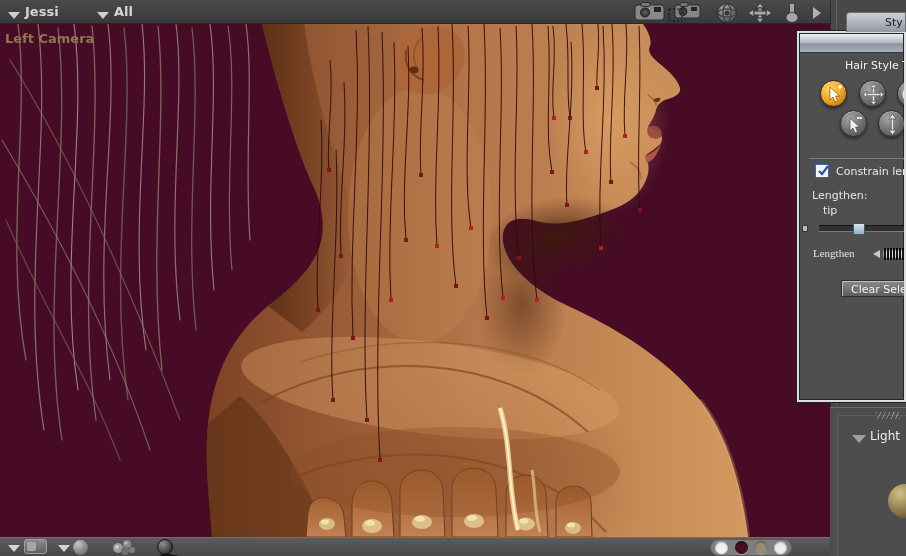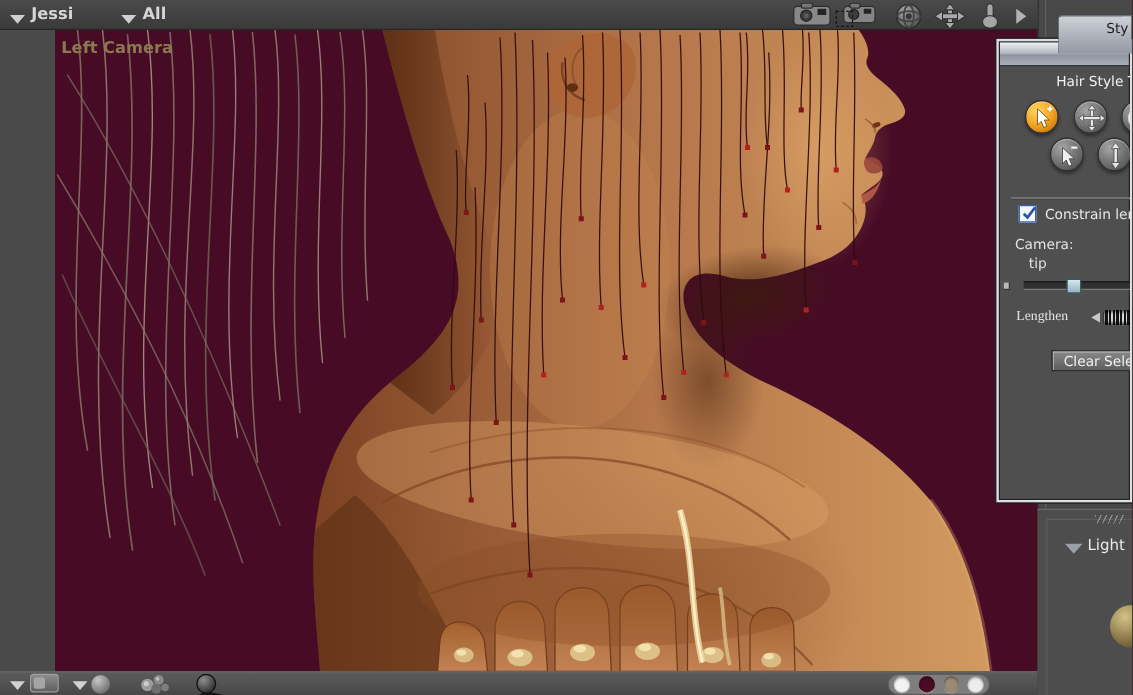--- a/index.html
+++ b/index.html
@@ -11,41 +11,41 @@
     background:linear-gradient(#4a4a4a,#3a3a3a);border-bottom:1px solid #262626;z-index:4;}
   .tri-down{width:0;height:0;border-left:6px solid transparent;border-right:6px solid transparent;
     border-top:7px solid #cdd0d2;display:inline-block;}
   .dd{position:absolute;top:8px;display:flex;align-items:center;gap:5px;cursor:default;}
   .dd .lbl{font-size:13px;color:#d6d6d6;position:relative;top:-4px;font-weight:bold;}
   .tb-icon{position:absolute;top:2px;}
   .chev-right{position:absolute;width:0;height:0;border-top:6px solid transparent;
     border-bottom:6px solid transparent;border-left:8px solid #b2b2b2;top:7px;left:813px;}
 
   
-  .viewport{position:absolute;left:0;top:24px;width:830px;height:513px;background:#470b26;z-index:1;margin-left:44px;}
+  .viewport{position:absolute;left:0;top:24px;width:830px;height:513px;background:#470b26;z-index:1;}
   .cam-label{position:absolute;left:5px;top:7px;font-size:13px;font-weight:bold;color:#8a7950;z-index:2;}
 
   
   .bottombar{position:absolute;left:0;top:537px;width:830px;height:19px;
     background:linear-gradient(#5c5c5c,#474747);border-top:1px solid #6e6e6e;z-index:4;}
   .bb-tri{position:absolute;top:7px;width:0;height:0;border-left:6px solid transparent;
     border-right:6px solid transparent;border-top:7px solid #d2d2d2;}
   .doc-style{position:absolute;left:24px;top:1px;width:23px;height:15px;border:1px solid #9f9f9f;
     border-radius:3px;background:linear-gradient(#8c8c8c,#606060);}
   .doc-style::after{content:"";position:absolute;left:2px;top:2px;width:9px;height:9px;background:#a5a5a5;border-radius:2px;}
   .sphere{position:absolute;border-radius:50%;}
   .color-pill{position:absolute;left:710px;top:1px;width:82px;height:17px;border-radius:9px;
     background:#7e7e7e;border:1px solid #5c5c5c;display:flex;align-items:center;gap:7px;padding:0 4px;}
   .dot{width:13px;height:13px;border-radius:50%;box-shadow:inset 0 1px 2px rgba(0,0,0,.45), 0 1px 0 rgba(255,255,255,.25);}
 
   
   .rightcol{position:absolute;left:830px;top:0;width:76px;height:556px;background:#484848;
     border-left:1px solid #2c2c2c;z-index:2;}
   .rightcol::before{content:"";position:absolute;left:5px;top:0;bottom:0;width:1px;background:#5f5f5f;}
-  .tab{position:absolute;left:846px;top:12px;width:60px;height:31px;z-index:6;
+  .tab{position:absolute;left:846px;top:12px;width:60px;height:20px;z-index:6;
     background:linear-gradient(#cdd1d7,#9298a2);border-radius:4px 0 0 0;border:1px solid #6a6f78;border-bottom:none;
     font-size:11px;color:#1d1d22;padding:3px 2px 0 38px;overflow:hidden;white-space:nowrap;}
 
   
   .fpanel{position:absolute;left:797px;top:31px;width:109px;height:371px;z-index:5;
     background:#4f4f4f;border:2px solid #dcdee2;outline:1px solid #1f1f1f;
     box-shadow:inset 0 0 0 1px #262626;overflow:hidden;}
   .fp-titlebar{position:absolute;left:1px;top:1px;right:1px;height:19px;
     background:linear-gradient(#eceef0,#b4b8c0 48%,#8e949e 55%,#a9afb8);border-bottom:1px solid #33363c;}
   .fp-title{position:absolute;left:46px;top:26px;font-size:11px;color:#f0f0f0;white-space:nowrap;}
@@ -432,21 +432,21 @@
 
     <div class="chkrow">
       <span class="chkbox">
         <svg width="16" height="16" class="checkmark" style="display: block;">
             <path d="M3,8 L6,11 L12,3" fill="none" stroke="#2a52a8" stroke-width="2.2"></path>
           </svg>
       </span>
       <span class="chklbl">Constrain leng</span>
     </div>
 
-    <div class="fp-label" style="left:13px;top:156px;">Camera:</div>
+    <div class="fp-label" style="left:13px;top:156px;">Lengthen:</div>
     <div class="fp-label" style="left:24px;top:171px;">tip</div>
 
     <span class="slider-cap"></span>
     <div class="slider-track">
       <div class="slider-handle" style="left: calc(47% - 6px);"></div>
     </div>
 
     <div class="fp-label" style="left:14px;top:214px;font-family:Liberation Serif, serif;">Lengthen</div>
     <span class="dial-arrow"></span>
     <div class="dial"></div>

